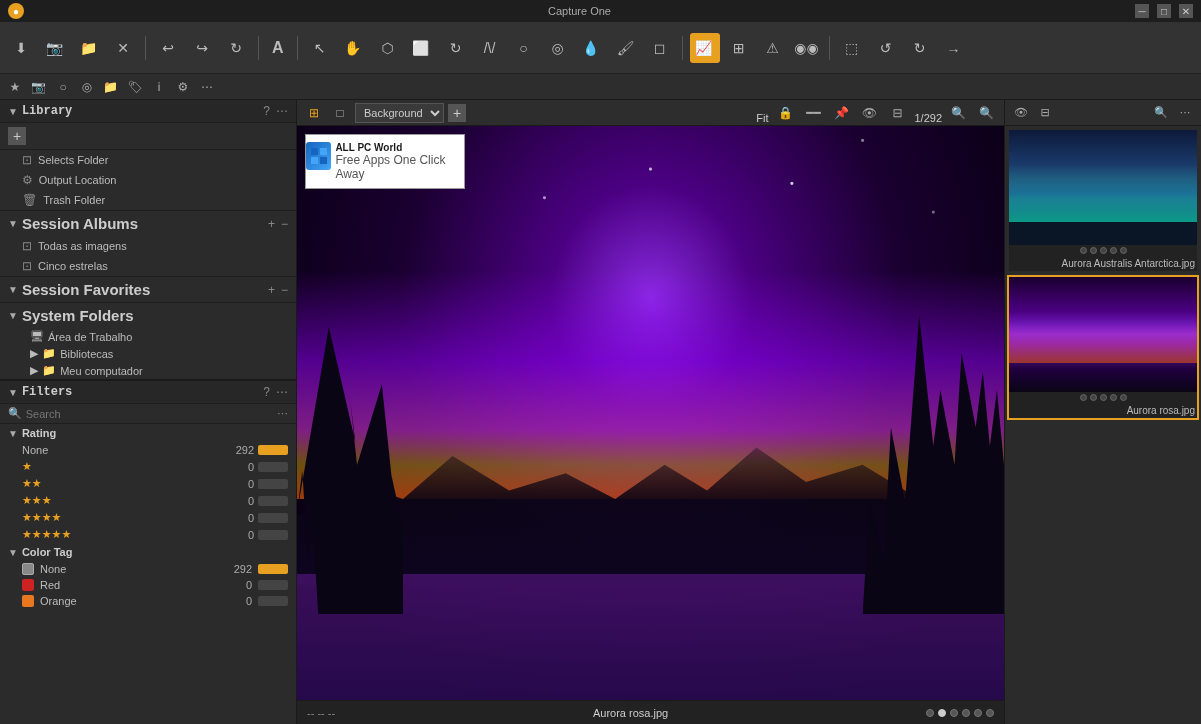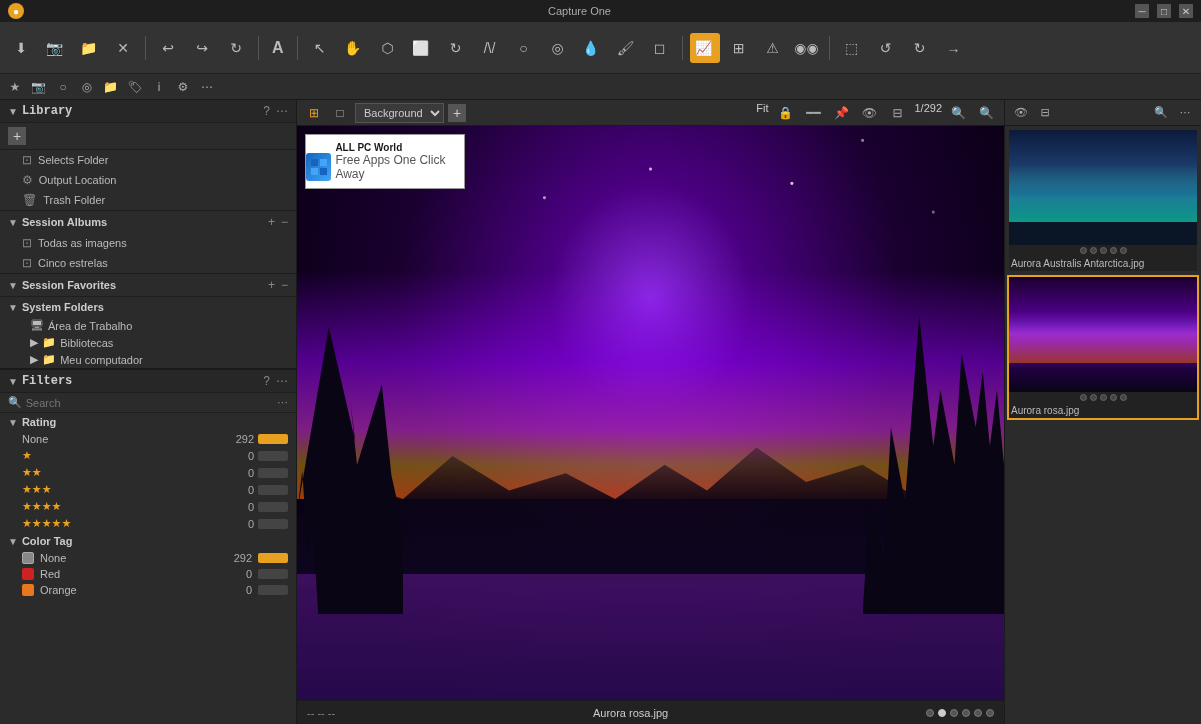--- a/index.html
+++ b/index.html
@@ -182,21 +182,21 @@
     .tree-item .item-icon { color: #888; font-size: 12px; }
 
     .sub-section-header {
       display: flex;
       align-items: center;
       padding: 4px 8px 4px 8px;
       cursor: pointer;
       border-top: 1px solid #1e1e1e;
     }
     .sub-section-header .arrow { font-size: 10px; margin-right: 4px; color: #aaa; }
-    .sub-section-header .label { flex: 1; font-size: 11px; font-weight: 600; color: #ccc; }
+    .sub-section-header .label { flex: 1; font-size: 15px; font-weight: 600; color: #ccc; }
     .sub-section-header .actions { display: flex; gap: 6px; color: #888; }
 
     .folder-item {
       display: flex;
       align-items: center;
       padding: 2px 8px 2px 30px;
       cursor: pointer;
       gap: 4px;
       color: #bbb;
       font-size: 11px;
@@ -316,21 +316,21 @@
     .add-btn-small {
       width: 18px; height: 18px;
       background: #555;
       border: none;
       color: #ccc;
       cursor: pointer;
       font-size: 14px;
     }
     .viewer-toolbar-right {
       display: flex;
-      align-items: flex-start;
+      align-items: flex-end;
       gap: 6px;
       margin-left: auto;
     }
     .fit-label { color: #ccc; font-size: 11px; }
     .nav-count { color: #ccc; font-size: 11px; }
 
     
     .main-viewer {
       flex: 1;
       position: relative;
@@ -348,21 +348,21 @@
       background: #fff;
       display: flex;
       flex-direction: column;
       align-items: center;
       justify-content: center;
       z-index: 10;
       border: 1px solid #999;
     }
     .banner-logo {
       display: flex;
-      align-items: flex-end;
+      align-items: flex-start;
       gap: 4px;
     }
     .banner-logo-icon {
       width: 28px; height: 28px;
       background: linear-gradient(135deg, #1565c0, #42a5f5);
       border-radius: 3px;
       display: flex; align-items: center; justify-content: center;
       color: #fff; font-size: 16px; font-weight: bold;
     }
 
@@ -581,21 +581,21 @@
 
     .thumb-item.selected {
       outline: 2px solid #e8a020;
     }
 
     .thumb-name {
       font-size: 10px;
       color: #bbb;
       padding: 2px 2px;
       background: #222;
-      text-align: left;
+      text-align: right;
     }
     .thumb-dots-row {
       display: flex;
       align-items: center;
       justify-content: center;
       gap: 3px;
       padding: 2px;
       background: #222;
     }
     .thumb-dot {

